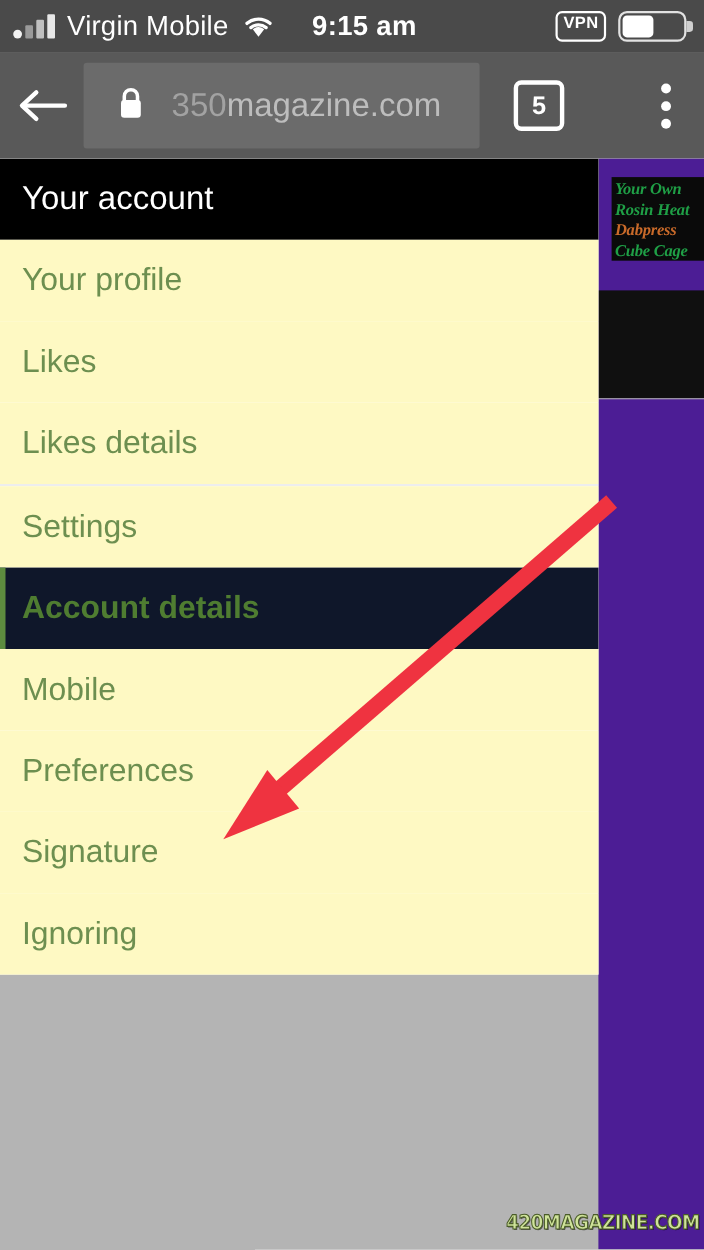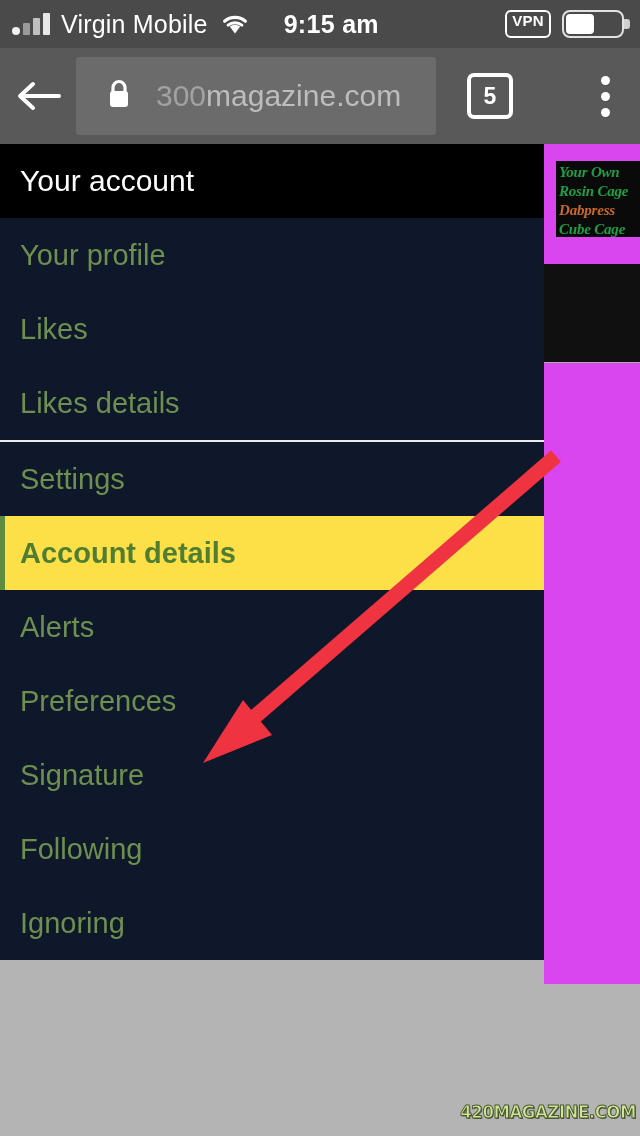--- a/index.html
+++ b/index.html
@@ -74,22 +74,22 @@
   #overflow-menu-button span{ width:9px; height:9px; border-radius:50%; background:#fff; }
 
   
   #page{
     position:absolute; top:144px; left:0; width:640px; height:992px;
     background:#b4b4b4; overflow:hidden;
   }
 
   
   #right-rail{
-    position:absolute; top:0; right:0; width:96px; height:840px;
-    background:#d946ef;
+    position:absolute; top:0; right:0; width:96px; height:992px;
+    background:#4c1d95;
   }
   #ad-banner{
     position:absolute; top:17px; left:12px; width:84px; height:76px;
     background:#0a0a0a; overflow:hidden;
     font-family:"Liberation Serif", serif;
     font-style:italic; font-weight:bold; font-size:15px; line-height:19px;
     padding:2px 0 0 3px; letter-spacing:-.2px;
   }
   #ad-banner .l1,#ad-banner .l2,#ad-banner .l4{ color:#1f9f46; }
   #ad-banner .l3{ color:#c96a2a; }
@@ -104,24 +104,24 @@
   #account-menu{
     position:absolute; top:0; left:0; width:544px; background:#fff;
   }
   #menu-header{
     height:74px; background:#000000; display:flex; align-items:center;
     padding-left:20px;
   }
   #menu-header-title{ color:#fff; font-size:30px; }
   .menu-item{
     height:74px; display:flex; align-items:center; padding-left:20px;
-    background:#0f172a; position:relative;
+    background:#fef9c3; position:relative;
   }
   .menu-item .label{ font-size:29px; color:#6d8f50; }
-  .menu-item.active{ background:#fde047; }
+  .menu-item.active{ background:#0f172a; }
   .menu-item.active .label{ color:#4f7d31; font-weight:bold; }
   .menu-item.active::before{
     content:""; position:absolute; left:0; top:0; bottom:0; width:5px; background:#5d8c3f;
   }
   .menu-divider{ height:2px; background:#ededed; }
 
   #watermark{
     position:absolute; right:4px; bottom:14px;
     font-family:"DejaVu Sans", sans-serif;
     font-size:18px; font-weight:bold; letter-spacing:-.5px;
@@ -175,38 +175,38 @@
     </svg>
   </div>
 
   <div id="url-bar">
     <span id="lock-icon">
       <svg width="26" height="32" viewBox="0 0 26 32">
         <path d="M7 14 V9.5 a6 6 0 0 1 12 0 V14" stroke="#fff" stroke-width="3.2" fill="none"></path>
         <rect x="4" y="13" width="18" height="16" rx="3" fill="#fff"></rect>
       </svg>
     </span>
-    <span id="url-text"><span class="dim">300</span><span>magazine.com</span></span>
+    <span id="url-text"><span class="dim">350</span><span>magazine.com</span></span>
   </div>
 
   <div id="tab-count-button">5</div>
 
   <div id="overflow-menu-button">
     <span></span>
       <span></span>
       <span></span>
   </div>
 </div>
 
 <div id="page">
 
   <div id="right-rail">
     <div id="ad-banner">
       <div class="l1">Your Own</div>
-      <div class="l2">Rosin Cage</div>
+      <div class="l2">Rosin Heat</div>
       <div class="l3">Dabpress</div>
       <div class="l4">Cube Cage</div>
     </div>
     <div id="ad-block-dark"></div>
     <div id="rail-divider"></div>
   </div>
 
   <div id="account-menu">
     <div id="menu-header">
       <div id="menu-header-title">Your account</div>
@@ -222,30 +222,27 @@
           <span class="label">Likes details</span>
         </div>
         <div class="menu-divider"></div>
         <div class="menu-item">
           <span class="label">Settings</span>
         </div>
         <div class="menu-item active">
           <span class="label">Account details</span>
         </div>
         <div class="menu-item">
-          <span class="label">Alerts</span>
+          <span class="label">Mobile</span>
         </div>
         <div class="menu-item">
           <span class="label">Preferences</span>
         </div>
         <div class="menu-item">
           <span class="label">Signature</span>
-        </div>
-        <div class="menu-item">
-          <span class="label">Following</span>
         </div>
         <div class="menu-item">
           <span class="label">Ignoring</span>
         </div>
       </div>
   </div>
 
   <div id="watermark">420MAGAZINE.COM</div>
 
   <svg id="annotation-arrow" viewBox="0 0 640 992">

